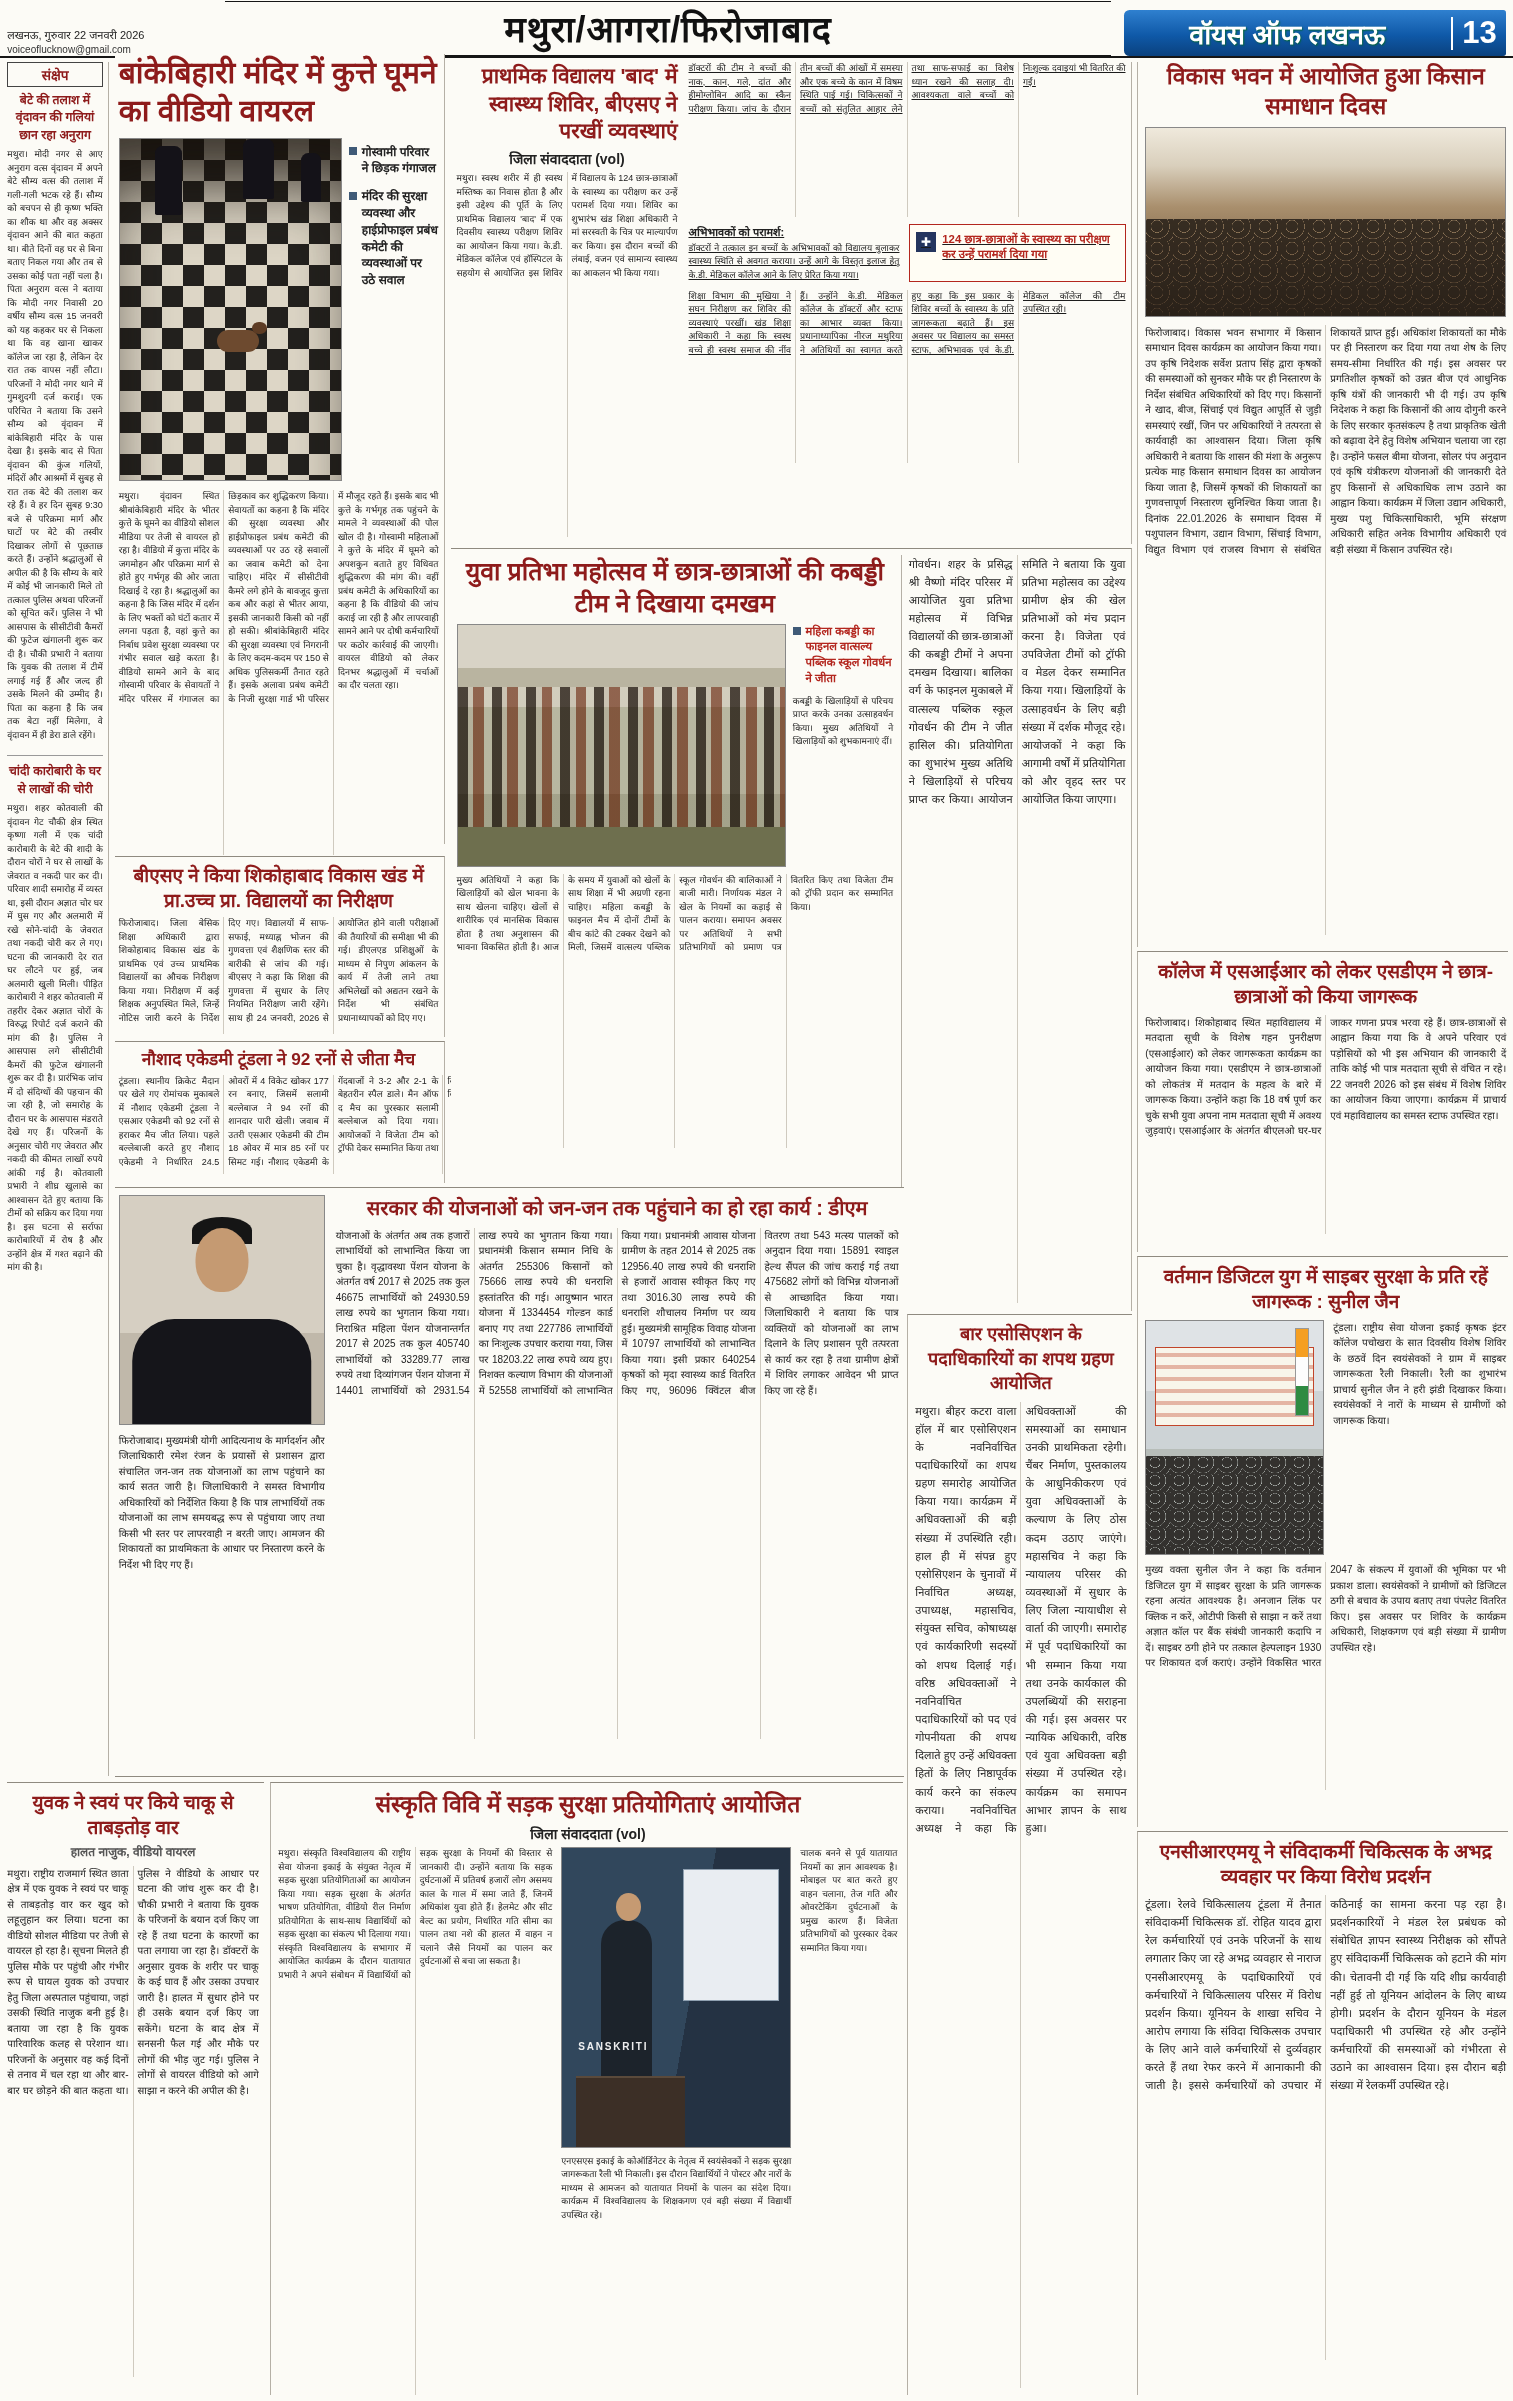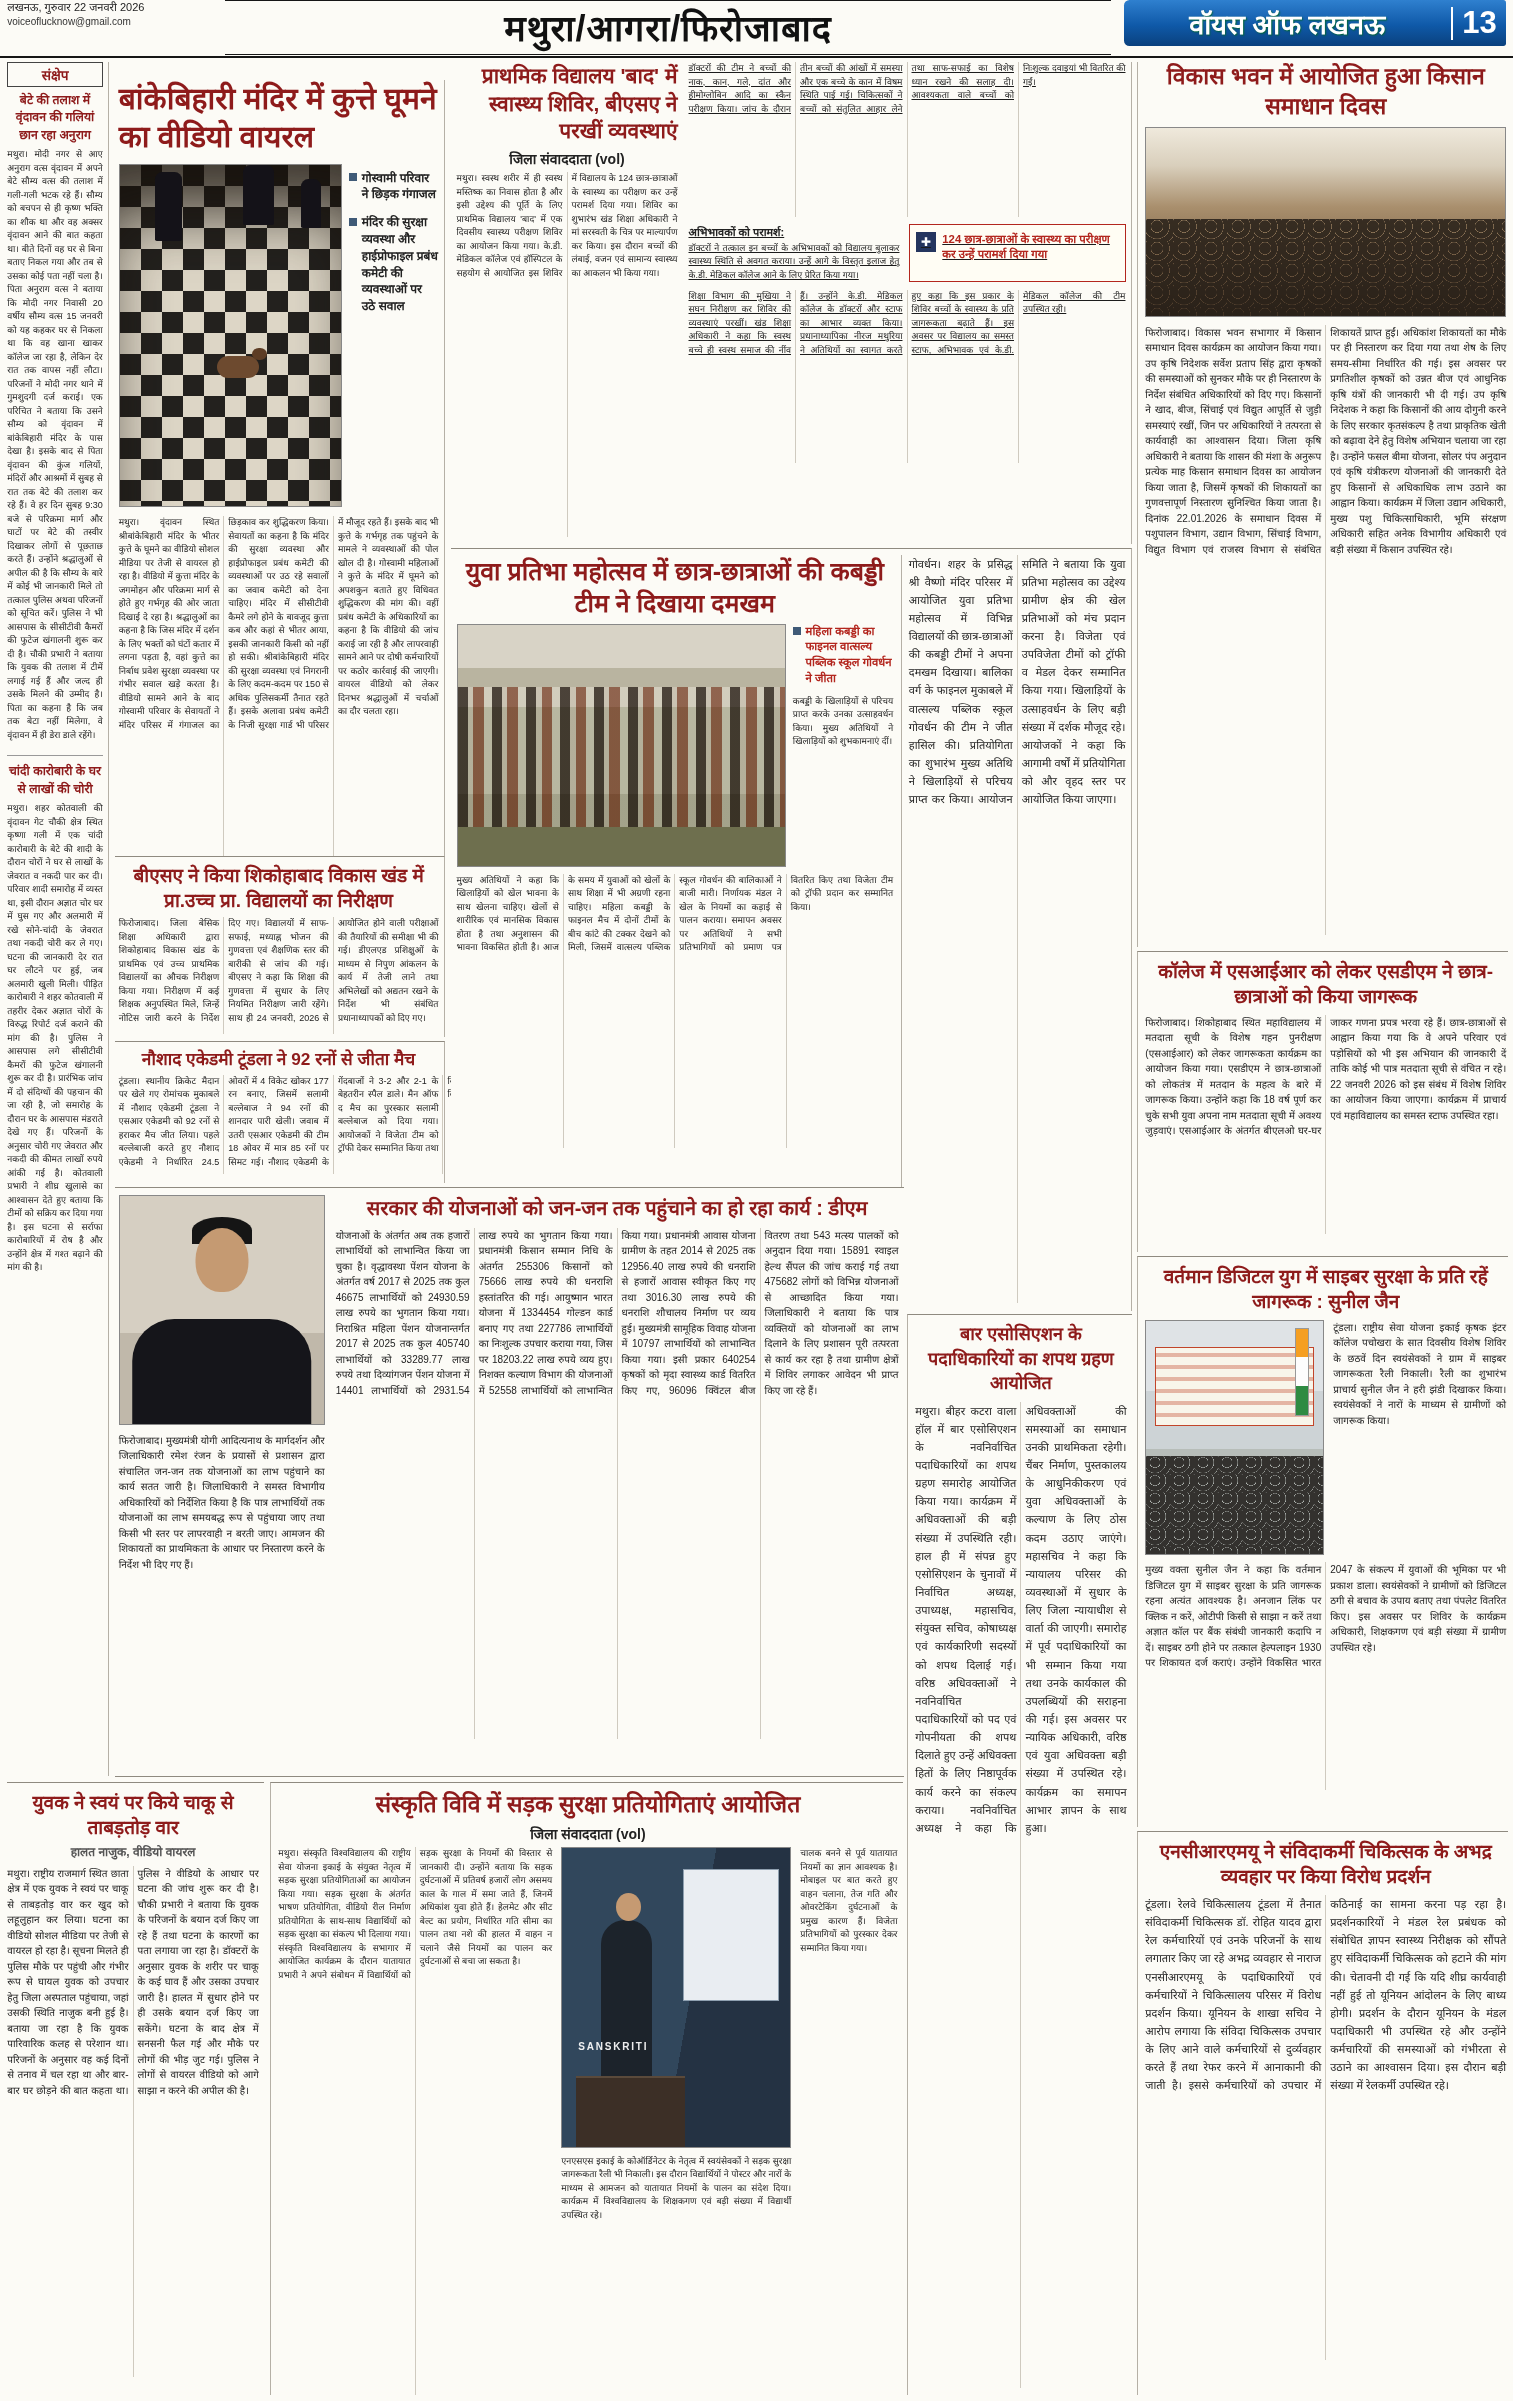--- a/index.html
+++ b/index.html
@@ -11,21 +11,21 @@
     color: #1c1c1c; margin: 0 auto;
   }
   section.story { position: absolute; background: #fcfbf6; }
   .br { border-right: 0.9px solid #b5b0a6; }
   .bl { border-left: 0.9px solid #b5b0a6; }
   .bt { border-top: 0.9px solid #8f8a80; padding-top: 5.5px; }
   .bb { border-bottom: 0.9px solid #8f8a80; }
 
   
   .hdr { position:absolute; left:0; top:0; width:1513px; height:58px;
-         display:flex; align-items:flex-start; border-bottom:2.7px solid #161616;
+         display:flex; align-items:flex-end; border-bottom:2.7px solid #161616;
          padding:0 7.3px; gap:12.8px; background:#fcfbf6; }
   .hdr-date { width:205px; font-size:11px; line-height:1.35; color:#222; }
   .hdr-date .em { font-size:10px; color:#333; }
   .region { flex:1; text-align:center; font-size:36px; font-weight:bold; color:#111;
             border-top:1.8px solid #161616; border-bottom:1.8px solid #161616;
             padding:1.8px 0; letter-spacing:0.9px; }
   .mast { width:382px; height:46px; display:flex; align-items:center; justify-content:flex-end;
           background:linear-gradient(180deg,#2f80cf 0%,#0f59a8 55%,#0a417e 100%);
           border-radius:5.5px 2.7px 2.7px 5.5px; padding:0 9px; gap:9px; }
   .mast-name { color:#fff; font-weight:bold; font-size:27px; text-shadow:0.9px 0.9px 1.8px #063; flex:1; text-align:center; }
@@ -133,21 +133,21 @@
     <article>
       <h3 class="hl hl-sm" style="margin:3.7px 0 4.6px;">बेटे की तलाश में वृंदावन की गलियां छान रहा अनुराग</h3>
       <p class="body t10">मथुरा। मोदी नगर से आए अनुराग वत्स वृंदावन में अपने बेटे सौम्य वत्स की तलाश में गली-गली भटक रहे हैं। सौम्य को बचपन से ही कृष्ण भक्ति का शौक था और वह अक्सर वृंदावन आने की बात कहता था। बीते दिनों वह घर से बिना बताए निकल गया और तब से उसका कोई पता नहीं चला है। पिता अनुराग वत्स ने बताया कि मोदी नगर निवासी 20 वर्षीय सौम्य वत्स 15 जनवरी को यह कहकर घर से निकला था कि वह खाना खाकर कॉलेज जा रहा है, लेकिन देर रात तक वापस नहीं लौटा। परिजनों ने मोदी नगर थाने में गुमशुदगी दर्ज कराई। एक परिचित ने बताया कि उसने सौम्य को वृंदावन में बांकेबिहारी मंदिर के पास देखा है। इसके बाद से पिता वृंदावन की कुंज गलियों, मंदिरों और आश्रमों में सुबह से रात तक बेटे की तलाश कर रहे हैं। वे हर दिन सुबह 9:30 बजे से परिक्रमा मार्ग और घाटों पर बेटे की तस्वीर दिखाकर लोगों से पूछताछ करते हैं। उन्होंने श्रद्धालुओं से अपील की है कि सौम्य के बारे में कोई भी जानकारी मिले तो तत्काल पुलिस अथवा परिजनों को सूचित करें। पुलिस ने भी आसपास के सीसीटीवी कैमरों की फुटेज खंगालनी शुरू कर दी है। चौकी प्रभारी ने बताया कि युवक की तलाश में टीमें लगाई गई हैं और जल्द ही उसके मिलने की उम्मीद है। पिता का कहना है कि जब तक बेटा नहीं मिलेगा, वे वृंदावन में ही डेरा डाले रहेंगे।</p>
     </article>
     <article style="margin-top:12.8px; border-top:0.9px solid #999; padding-top:7.3px;">
       <h3 class="hl hl-sm" style="margin:0 0 4.6px;">चांदी कारोबारी के घर से लाखों की चोरी</h3>
       <p class="body t10">मथुरा। शहर कोतवाली की वृंदावन गेट चौकी क्षेत्र स्थित कृष्णा गली में एक चांदी कारोबारी के बेटे की शादी के दौरान चोरों ने घर से लाखों के जेवरात व नकदी पार कर दी। परिवार शादी समारोह में व्यस्त था, इसी दौरान अज्ञात चोर घर में घुस गए और अलमारी में रखे सोने-चांदी के जेवरात तथा नकदी चोरी कर ले गए। घटना की जानकारी देर रात घर लौटने पर हुई, जब अलमारी खुली मिली। पीड़ित कारोबारी ने शहर कोतवाली में तहरीर देकर अज्ञात चोरों के विरुद्ध रिपोर्ट दर्ज कराने की मांग की है। पुलिस ने आसपास लगे सीसीटीवी कैमरों की फुटेज खंगालनी शुरू कर दी है। प्रारंभिक जांच में दो संदिग्धों की पहचान की जा रही है, जो समारोह के दौरान घर के आसपास मंडराते देखे गए हैं। परिजनों के अनुसार चोरी गए जेवरात और नकदी की कीमत लाखों रुपये आंकी गई है। कोतवाली प्रभारी ने शीघ्र खुलासे का आश्वासन देते हुए बताया कि टीमों को सक्रिय कर दिया गया है। इस घटना से सर्राफा कारोबारियों में रोष है और उन्होंने क्षेत्र में गश्त बढ़ाने की मांग की है।</p>
     </article>
   </section>
 
-  <section class="story br" style="left:115px; top:80px; width:330px; height:790px; padding:0 5.5px 0 3.7px;">
+  <section class="story br" style="left:115px; top:54px; width:330px; height:790px; padding:0 5.5px 0 3.7px;">
     <h1 class="hl hl-xl" style="text-align:left; margin-bottom:7.3px;">बांकेबिहारी मंदिर में कुत्ते घूमने का वीडियो वायरल</h1>
     <div class="row" style="gap:7.3px; height:345px;">
       <div class="photo lead-photo" style="width:223px; height:343px; flex:none;">
         <div class="ph-fig" style="left:16%; top:2%; width:27px; height:69px;"></div>
         <div class="ph-fig" style="left:56%; top:0; width:31px; height:60px;"></div>
         <div class="ph-fig" style="left:82%; top:4%; width:20px; height:49px;"></div>
         <div class="ph-dog" style="left:44%; top:56%;"></div>
         <div class="ph-dog-head" style="left:60%; top:53.5%;"></div>
       </div>
       <div style="flex:1; padding-top:5.5px;">

